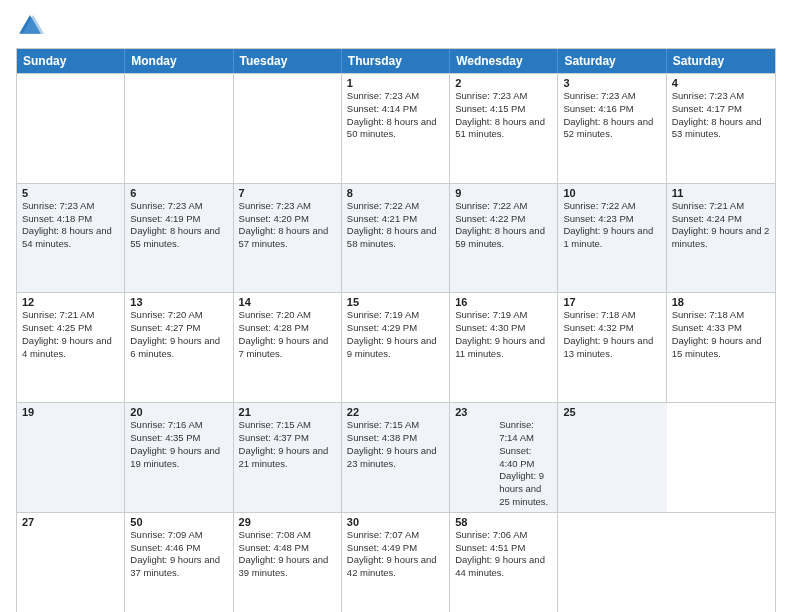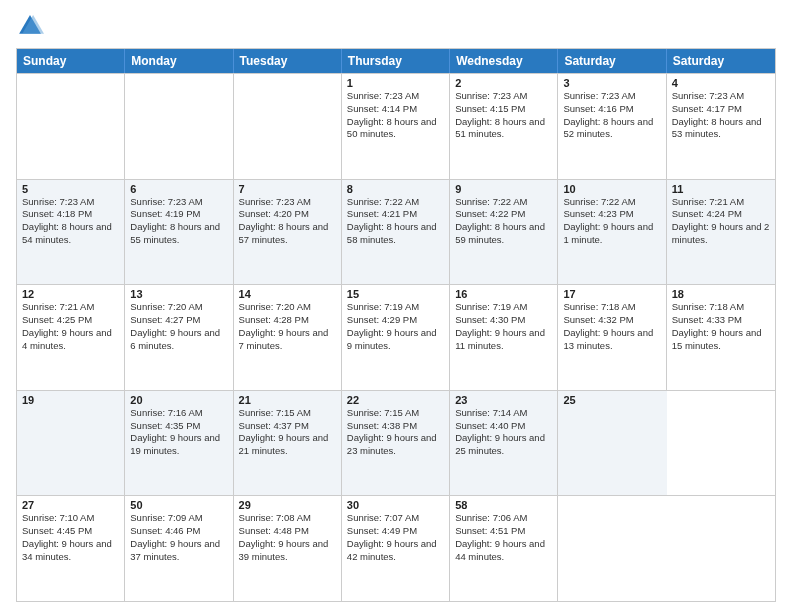--- a/index.html
+++ b/index.html
@@ -286,34 +286,31 @@
 Daylight: 9 hours and 21 minutes.</div>
           </div>
           <div class="cal-cell even-row">
             <div class="day-num">22</div>
             <div class="day-info" style="white-space: pre-line;">Sunrise: 7:15 AM
 Sunset: 4:38 PM
 Daylight: 9 hours and 23 minutes.</div>
           </div>
           <div class="cal-cell even-row">
             <div class="day-num">23</div>
-            <div class="day-info" style="white-space: pre-line;">Sunrise: 7:14 AM
+            <div class="day-info" style="white-space: pre-line; margin-left: 44px;">Sunrise: 7:14 AM
 Sunset: 4:40 PM
 Daylight: 9 hours and 25 minutes.</div>
           </div>
           <div class="cal-cell even-row">
             <div class="day-num">25</div>
           </div>
         </div>
         <div class="cal-row">
           <div class="cal-cell">
             <div class="day-num">27</div>
-            <div class="day-info" style="white-space: pre-line;">Sunrise: 7:10 AM
-Sunset: 4:45 PM
-Daylight: 9 hours and 34 minutes.</div>
           </div>
           <div class="cal-cell">
             <div class="day-num">50</div>
             <div class="day-info" style="white-space: pre-line;">Sunrise: 7:09 AM
 Sunset: 4:46 PM
 Daylight: 9 hours and 37 minutes.</div>
           </div>
           <div class="cal-cell">
             <div class="day-num">29</div>
             <div class="day-info" style="white-space: pre-line;">Sunrise: 7:08 AM

